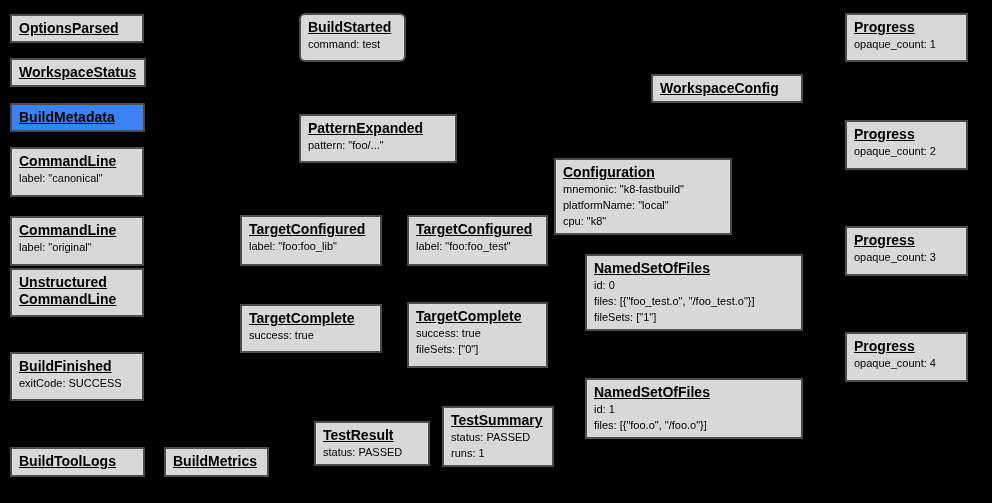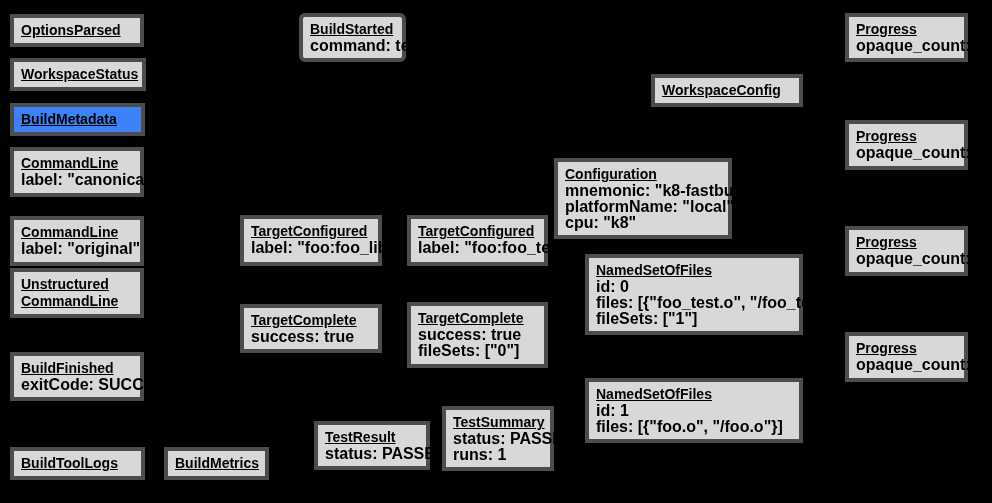--- a/index.html
+++ b/index.html
@@ -12,39 +12,38 @@
     width: 992px;
     height: 503px;
     background: #000000;
     overflow: hidden;
     font-family: "Liberation Sans", sans-serif;
   }
   .node {
     position: absolute;
     box-sizing: border-box;
     background: #d8d8d8;
-    border: 4px solid #8b5cf6;
+    border: 2px solid #8b5cf6;
     padding: 4px 7px 4px 7px;
     color: #000000;
   }
   .node-title {
     font-weight: bold;
     font-size: 14px;
     line-height: 17px;
     white-space: nowrap;
   }
   .node-title .title-line {
     display: block;
     text-decoration: underline;
   }
   .node-field {
-    font-size: 16px;
+    font-size: 11px;
     line-height: 16px;
     white-space: nowrap;
-    font-weight: bold;
   }
 </style>
 </head>
 <body>
 
 <div class="canvas" style="background: rgb(0, 0, 0);">
     <div class="node" style="left: 10px; top: 14px; width: 134px; min-height: 28px; background: rgb(216, 216, 216); border-color: rgb(77, 77, 77); color: rgb(0, 0, 0);">
       <div class="node-title">
         <span class="title-line">OptionsParsed</span>
       </div>
@@ -91,20 +90,26 @@
     <div class="node" style="left: 10px; top: 447px; width: 135px; min-height: 30px; background: rgb(216, 216, 216); border-color: rgb(77, 77, 77); color: rgb(0, 0, 0);">
       <div class="node-title">
         <span class="title-line">BuildToolLogs</span>
       </div>
     </div>
     <div class="node" style="left: 299px; top: 13px; width: 107px; min-height: 49px; background: rgb(216, 216, 216); border-color: rgb(77, 77, 77); color: rgb(0, 0, 0); border-radius: 6px;">
       <div class="node-title">
         <span class="title-line">BuildStarted</span>
       </div>
       <div class="node-field">command: test</div>
+    </div>
+    <div class="node" style="left: 299px; top: 114px; width: 158px; min-height: 49px; background: rgb(216, 216, 216); border-color: rgb(77, 77, 77); color: rgb(0, 0, 0);">
+      <div class="node-title">
+        <span class="title-line">PatternExpanded</span>
+      </div>
+      <div class="node-field">pattern: "foo/..."</div>
     </div>
     <div class="node" style="left: 240px; top: 215px; width: 142px; min-height: 51px; background: rgb(216, 216, 216); border-color: rgb(77, 77, 77); color: rgb(0, 0, 0);">
       <div class="node-title">
         <span class="title-line">TargetConfigured</span>
       </div>
       <div class="node-field">label: "foo:foo_lib"</div>
     </div>
     <div class="node" style="left: 407px; top: 215px; width: 141px; min-height: 51px; background: rgb(216, 216, 216); border-color: rgb(77, 77, 77); color: rgb(0, 0, 0);">
       <div class="node-title">
         <span class="title-line">TargetConfigured</span>

